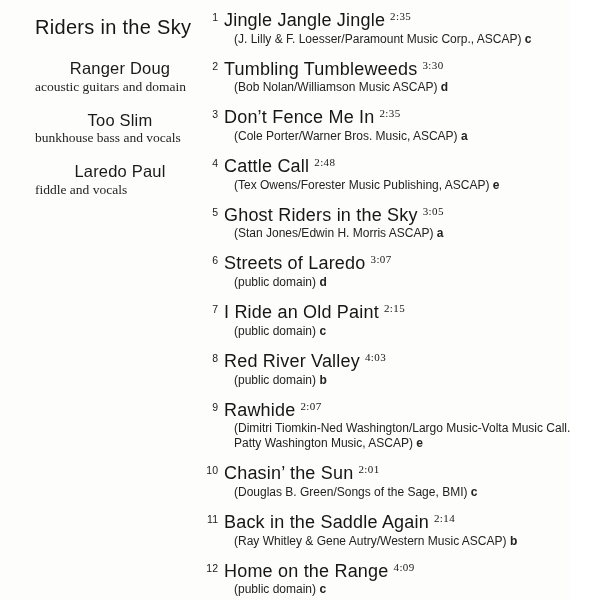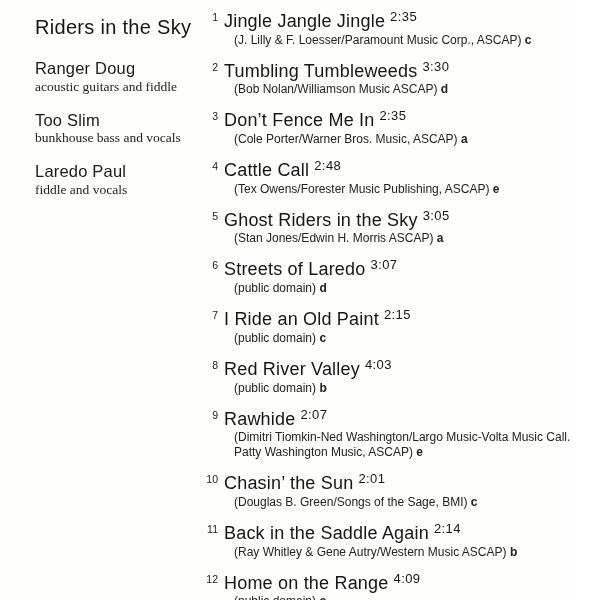--- a/index.html
+++ b/index.html
@@ -30,20 +30,21 @@
     margin: 0 0 20px 0;
     line-height: 1.15;
     color: #161616;
   }
   .member { margin: 0 0 15px 0; }
   .member-name {
     font-size: 16.5px;
     letter-spacing: 0.2px;
     line-height: 1.2;
     color: #1a1a1a;
+    text-align: center;
   }
   .member-role {
     font-family: "Liberation Serif", serif;
     font-size: 13.5px;
     line-height: 1.25;
     color: #242424;
   }
   
   .track-col {
     position: absolute;
@@ -68,24 +69,25 @@
   }
   .track-text { flex: 1; }
   .title-line {
     font-size: 18px;
     line-height: 1.15;
     letter-spacing: 0.2px;
     color: #161616;
     white-space: nowrap;
   }
   .dur {
-    font-size: 13px;
+    font-size: 11px;
     vertical-align: 6px;
     margin-left: 5px;
     letter-spacing: 0.4px;
+    font-family: Liberation Serif, serif;
   }
   .credit {
     font-family: Liberation Sans, sans-serif;
     font-size: 12px;
     line-height: 1.25;
     color: #232323;
     margin-top: 1px;
     max-width: 345px;
     margin-left: 10px;
   }
@@ -95,21 +97,21 @@
 <body>
 
 <div class="page">
 
   <aside class="left-col">
     <h1 class="band-title">Riders in the Sky</h1>
     <div>
 
         <div class="member">
           <div class="member-name">Ranger Doug</div>
-          <div class="member-role">acoustic guitars and fiddle</div>
+          <div class="member-role">acoustic guitars and domain</div>
         </div>
 
         <div class="member">
           <div class="member-name">Too Slim</div>
           <div class="member-role">bunkhouse bass and vocals</div>
         </div>
 
         <div class="member">
           <div class="member-name">Laredo Paul</div>
           <div class="member-role">fiddle and vocals</div>

